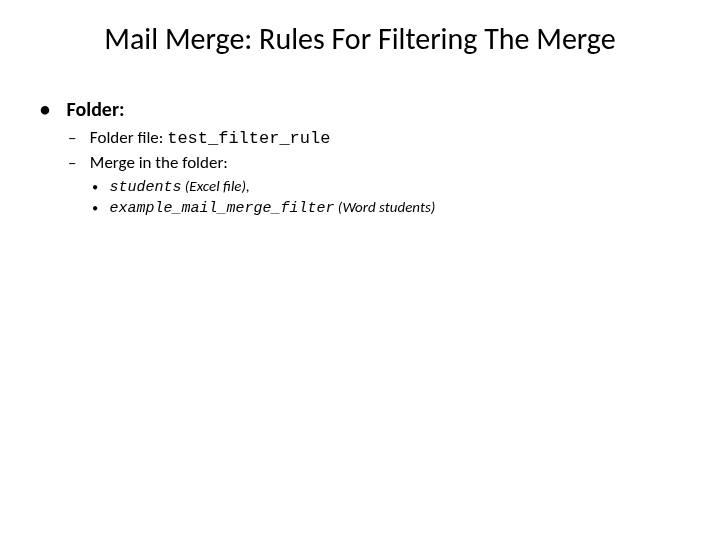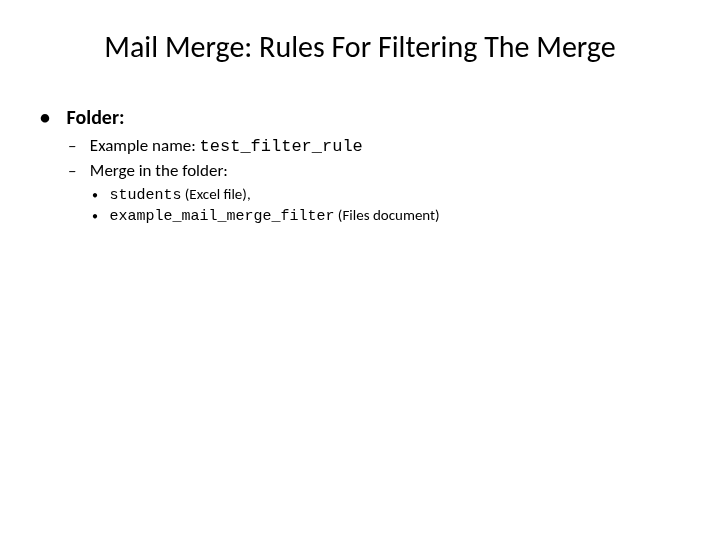--- a/index.html
+++ b/index.html
@@ -12,21 +12,20 @@
       height: 540px;
       background: #ffffff;
       font-family: Calibri, "Segoe UI", Arial, sans-serif;
       color: #000000;
       padding: 20px 40px;
     }
     .title {
       font-size: 30px;
       font-weight: 400;
       text-align: center;
-      margin-top: 8px;
       margin-bottom: 40px;
     }
     .level1 {
       font-size: 20px;
       font-weight: bold;
       margin-left: 0px;
       margin-bottom: 6px;
     }
     .level1::before {
       content: "•";
@@ -42,20 +41,21 @@
     .level2::before {
       content: "–";
       display: inline-block;
       width: 18px;
       text-align: left;
     }
     .level3 {
       font-size: 15px;
       margin-left: 52px;
       margin-bottom: 2px;
+      font-style: italic;
     }
     .level3::before {
       content: "•";
       display: inline-block;
       width: 14px;
       font-size: 12px;
       text-align: left;
     }
     .mono {
       font-family: "Courier New", Courier, monospace;
@@ -65,26 +65,26 @@
 </head>
 <body>
 
 <div class="title">Mail Merge: Rules For Filtering The Merge</div>
 
 <div class="level1">
   <span>Folder:</span>
 </div>
 
 <div class="level2">
-  <span>Example name: </span><span class="mono">test_filter_rule</span>
+  <span>Folder file: </span><span class="mono">test_filter_rule</span>
 </div>
 
 <div class="level2">
   <span>Merge in the folder:</span>
 </div>
 
 <div class="level3">
   <span class="mono">students</span><span> (Excel file), </span>
 </div>
 
 <div class="level3">
-  <span class="mono">example_mail_merge_filter</span><span>  (Files document)</span>
+  <span class="mono">example_mail_merge_filter</span><span>  (Word students)</span>
 </div>
 
 </body></html>

